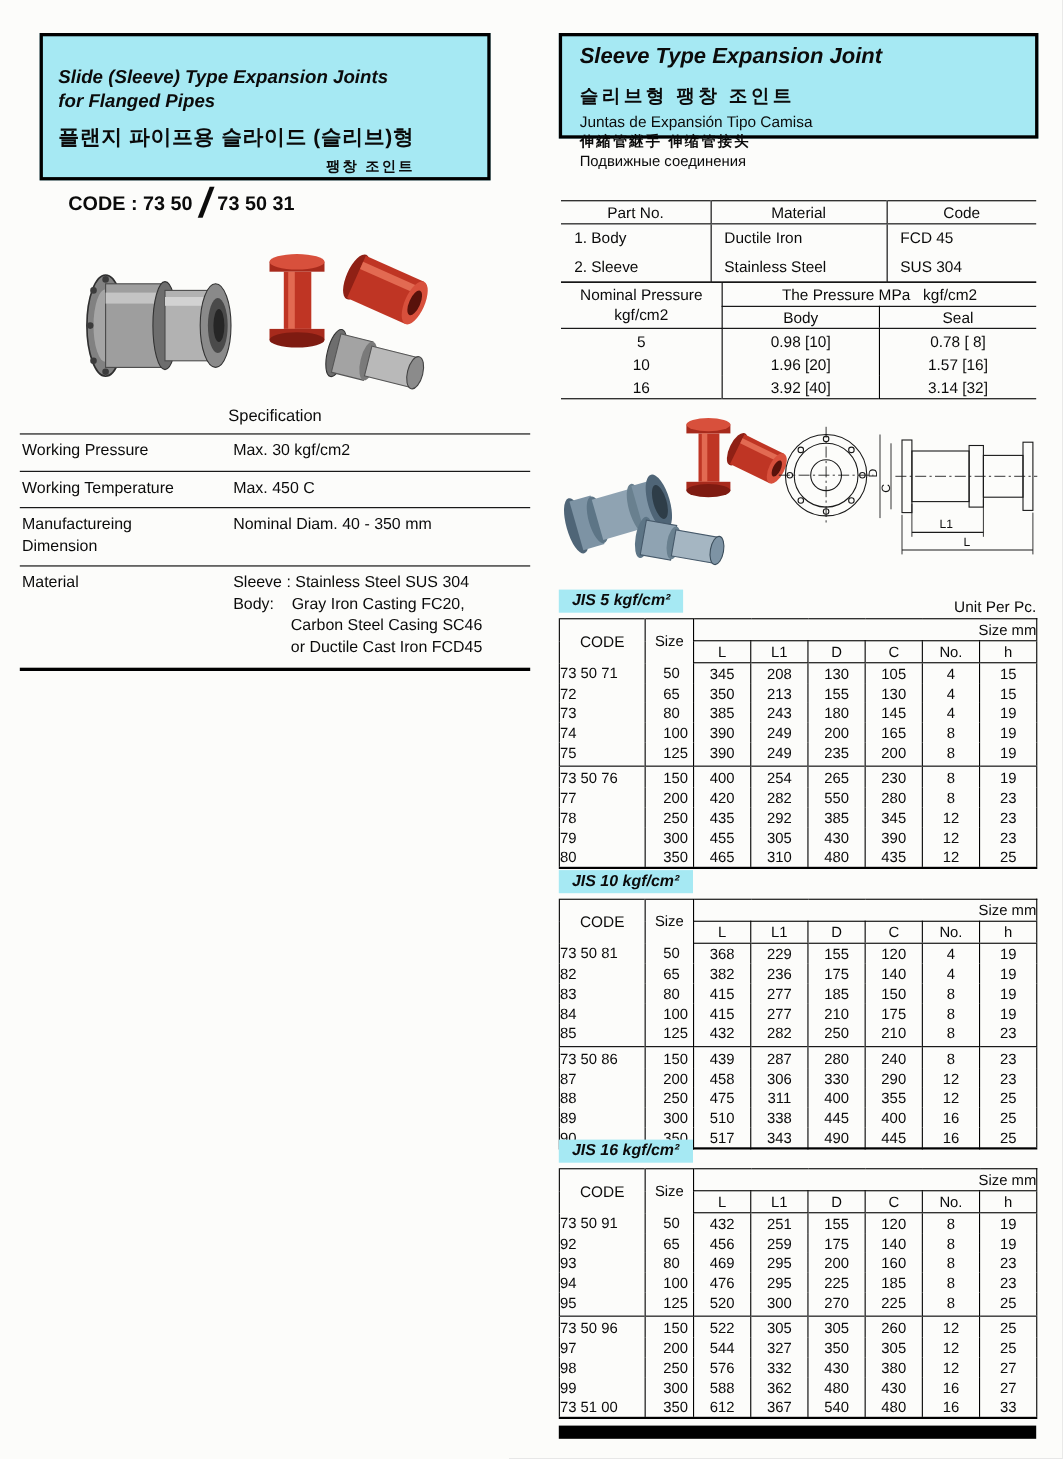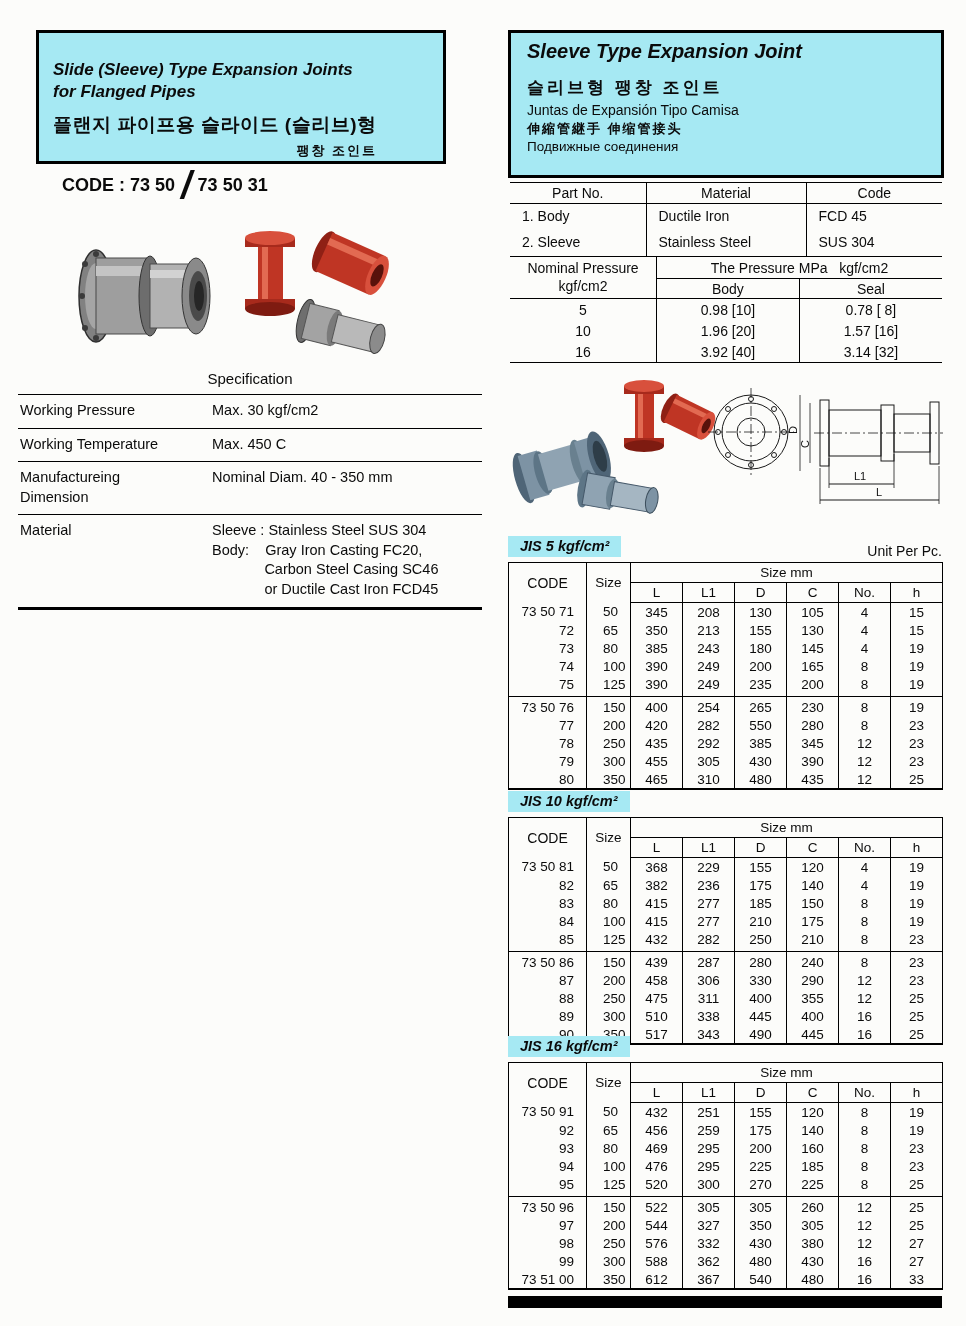--- a/index.html
+++ b/index.html
@@ -8,21 +8,21 @@
         font-family:"Liberation Sans",sans-serif;color:#0b0b0b;overflow:hidden;}
   .abs{position:absolute;}
 
   
   .cyan-box{background:#a6e9f3;border:3px solid #000;}
   .title-box-left{left:36px;top:30px;width:410px;height:134px;padding:26px 14px;}
   .tb-en{font-style:italic;font-weight:bold;font-size:17px;line-height:1.3;}
   .tb-kr1{font-weight:bold;font-size:19px;margin-top:9px;letter-spacing:.5px;}
   .tb-kr2{font-weight:bold;font-size:13px;margin-top:4px;text-align:right;padding-right:52px;letter-spacing:2px;}
 
-  .title-box-right{left:508px;top:30px;width:436px;height:148px;padding:7px 16px;}
+  .title-box-right{left:508px;top:30px;width:436px;height:96px;padding:7px 16px;}
   .tbr1{font-style:italic;font-weight:bold;font-size:20px;}
   .tbr2{font-weight:bold;font-size:17px;letter-spacing:3px;margin-top:13px;}
   .tbr3{font-size:14px;margin-top:3px;}
   .tbr4{font-size:13px;font-weight:bold;margin-top:2px;letter-spacing:2px;}
   .tbr5{font-size:13.5px;margin-top:1px;}
 
   
   .code-line{left:62px;top:170px;display:flex;align-items:center;font-weight:bold;font-size:18px;}
   .code-slash{font-size:38px;font-style:italic;font-weight:bold;margin:0 6px;line-height:.8;}
 
@@ -55,24 +55,24 @@
   
   .jis-wrap{width:434px;left:508px;}
   .jis-badge-row{height:26px;}
   .jis-badge{display:inline-block;background:#a6e9f3;font-style:italic;font-weight:bold;font-size:14.5px;padding:2px 12px 3px;}
   .unit-label{float:right;font-size:14px;margin-top:7px;}
   .jis-table{border-collapse:collapse;width:434px;font-size:13.5px;table-layout:fixed;
              border:1.5px solid #000;border-bottom:2.5px solid #000;}
   .jis-table th{font-weight:normal;padding:2px 0;text-align:center;}
   .jis-table th,.jis-table td{border-left:1px solid #000;}
   .jis-table thead tr+tr th{border-bottom:1.5px solid #000;}
-  .jis-table .span-h{border-bottom:1px solid #000;}
+  .jis-table .span-h{border-bottom:1px solid #000;text-align:right;}
   .jis-table .code-h{font-size:14px;}
   .jis-table td{padding:1.5px 0;text-align:center;}
-  .jis-table .code-cell{text-align:right;padding-right:12px;margin-top:48px;}
+  .jis-table .code-cell{text-align:left;padding-right:12px;margin-top:48px;}
   .jis-table .size-cell{text-align:left;padding-right:7px;padding-left:16px;}
   .jis-table tr.group-start td{border-top:1.5px solid #000;padding-top:3px;}
   .jis-table tr.group-end td{padding-bottom:4px;}
 
   .footer-bar{left:508px;top:1296px;width:434px;height:12px;background:#000;}
 
   svg text{font-family:"Liberation Sans",sans-serif;}
   .dim{fill:#111;font-size:11px;stroke:none;}
 </style>
 </head>

